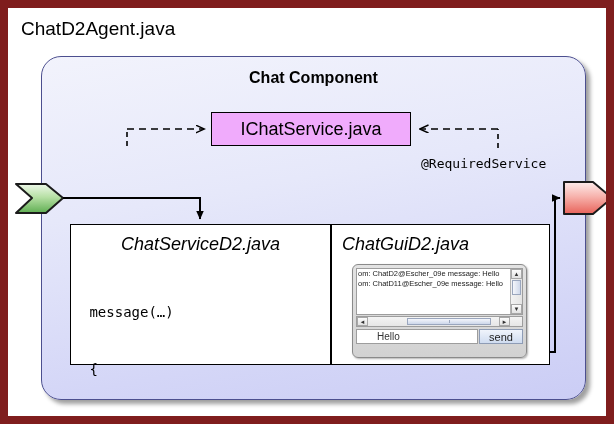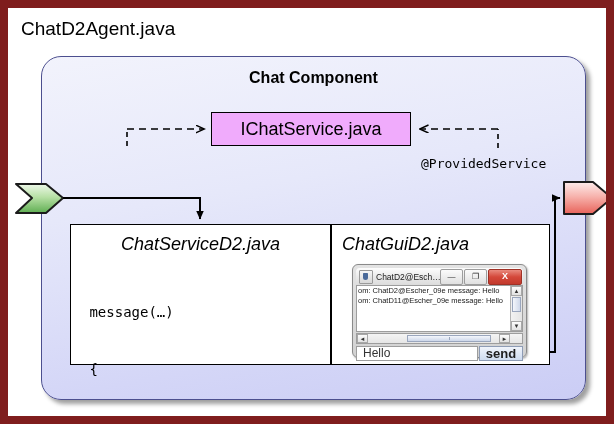--- a/index.html
+++ b/index.html
@@ -265,34 +265,34 @@
     position: relative;
     height: 15px;
     margin-top: 2px;
     display: flex;
     align-items: stretch;
   }
   #chat-input {
     flex: 1;
     background: #ffffff;
     border: 1px solid #9d9d9d;
-    font-size: 12px;
+    font-size: 10px;
     line-height: 13px;
     color: #333;
-    padding-left: 6px;
+    padding-left: 20px;
     overflow: hidden;
     white-space: nowrap;
   }
   #chat-send {
     width: 42px;
     margin-left: 1px;
     background: linear-gradient(180deg,#f0f4fb 0%,#cfdcf0 100%);
     border: 1px solid #8e9cb5;
-    font-size: 13px;
-    font-weight: bold;
+    font-size: 11px;
+    font-weight: normal;
     color: #1d1d1d;
     display: flex;
     align-items: center;
     justify-content: center;
     text-align: right;
   }
 
   
   #wires {
     position: absolute;
@@ -350,50 +350,37 @@
 
     <path d="M318,326 L338,326" fill="none" stroke="#000" stroke-width="2" marker-end="url(#arrowSolid)"></path>
 
     <path d="M538,344 L547,344 L547,190 L552,190" fill="none" stroke="#000" stroke-width="2" marker-end="url(#arrowSolid)"></path>
   </svg>
 
   <div id="interface-box">
     <span>IChatService.java</span>
   </div>
 
-  <div id="ann-required" class="annotation">@ProvidedService</div>
+  <div id="ann-required" class="annotation">@RequiredService</div>
 
   <div id="class-service" class="class-box">
     <div class="class-title">ChatServiceD2.java</div>
     <div id="code-block">
       <div class="code-line"> message(…)</div>
       <div class="code-line"> {</div>
       <div class="code-line">   gui.addMessage(…)</div>
       
     </div>
   </div>
 
   <div id="class-gui" class="class-box">
     <div class="class-title">ChatGuiD2.java</div>
 
     <div id="chat-window">
 
-      <div id="chat-titlebar">
-        <div id="chat-app-icon"></div>
-        <div id="chat-title-text">ChatD2@Esch…</div>
-        <div id="btn-minimize" class="win-btn">
-          <span class="winglyph">—</span>
-        </div>
-        <div id="btn-maximize" class="win-btn">
-          <span class="winglyph">❐</span>
-        </div>
-        <div id="btn-close" class="win-btn">
-          <span class="winglyph">X</span>
-        </div>
-      </div>
 
       <div id="chat-messages">
         <div class="msg-line">om: ChatD2@Escher_09e message: Hello</div>
         <div class="msg-line">om: ChatD11@Escher_09e message: Hello</div>
         <div id="vscroll">
           <div class="vs-arrow top">▲</div>
           <div id="vs-thumb"></div>
           <div class="vs-arrow bottom">▼</div>
         </div>
       </div>

